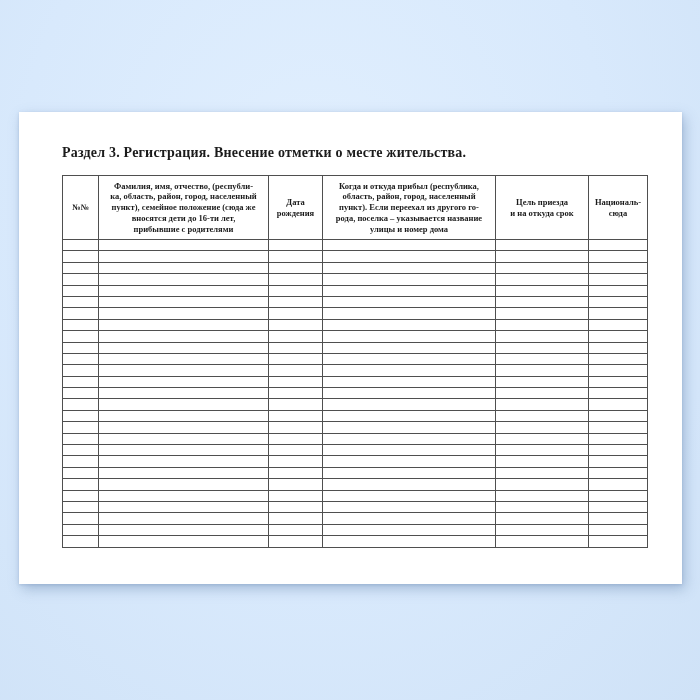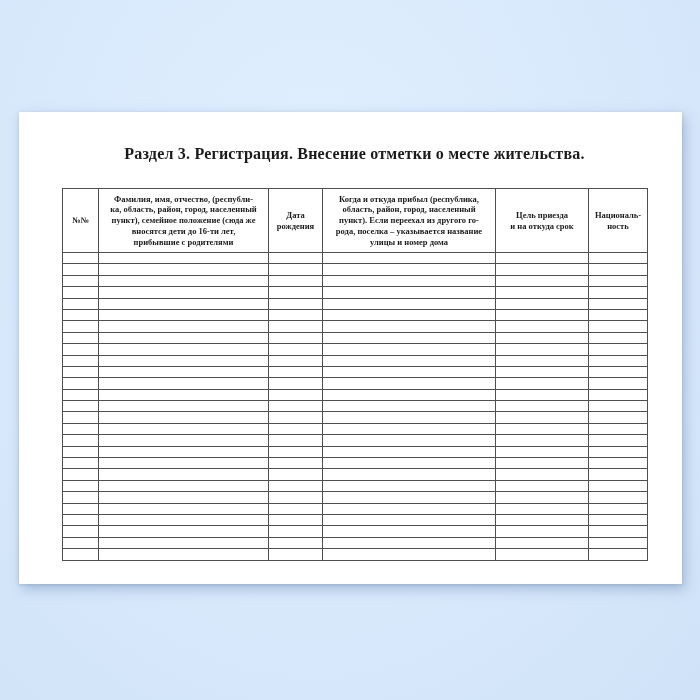--- a/index.html
+++ b/index.html
@@ -23,26 +23,25 @@
     background: #ffffff;
     box-shadow: 3px 5px 12px rgba(105, 135, 175, 0.45),
                 0 1px 3px rgba(120, 150, 190, 0.35);
   }
   .content {
     margin: 33px 0 0 43px;
     width: 585px;
   }
   .doc-title {
     width: 585px;
-    text-align: center;
-    font-size: 16px;
+    font-size: 14px;
     font-weight: bold;
     color: #1b1b1b;
     letter-spacing: 0.2px;
-    margin-bottom: 25px;
+    margin-bottom: 14px;
     white-space: nowrap;
   }
   table.reg {
     border-collapse: collapse;
     table-layout: fixed;
     width: 585px;
   }
   table.reg col.c0 { width: 36px;  }
   table.reg col.c1 { width: 170px; }
   table.reg col.c2 { width: 54px;  }
@@ -97,21 +96,21 @@
             <th>Дата
 рождения</th>
             <th>Когда и откуда прибыл (республика,
 область, район, город, населенный
 пункт). Если переехал из другого го-
 рода, поселка – указывается название
 улицы и номер дома</th>
             <th>Цель приезда
 и на откуда срок</th>
             <th>Националь-
-ность</th>
+сюда</th>
           </tr>
         </thead>
         <tbody>
             <tr>
               <td></td>
               <td></td>
               <td></td>
               <td></td>
               <td></td>
               <td></td>

